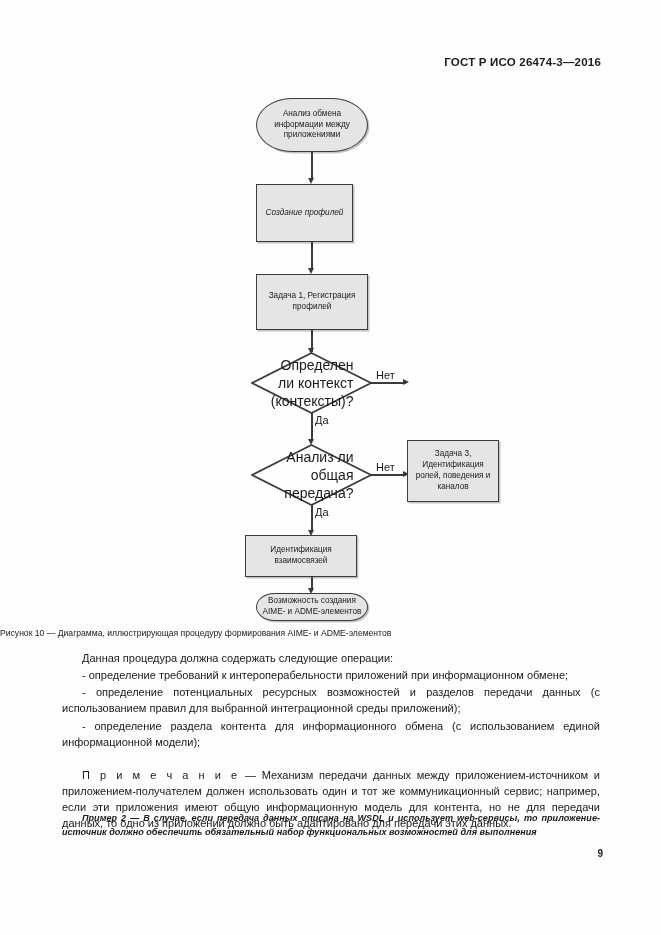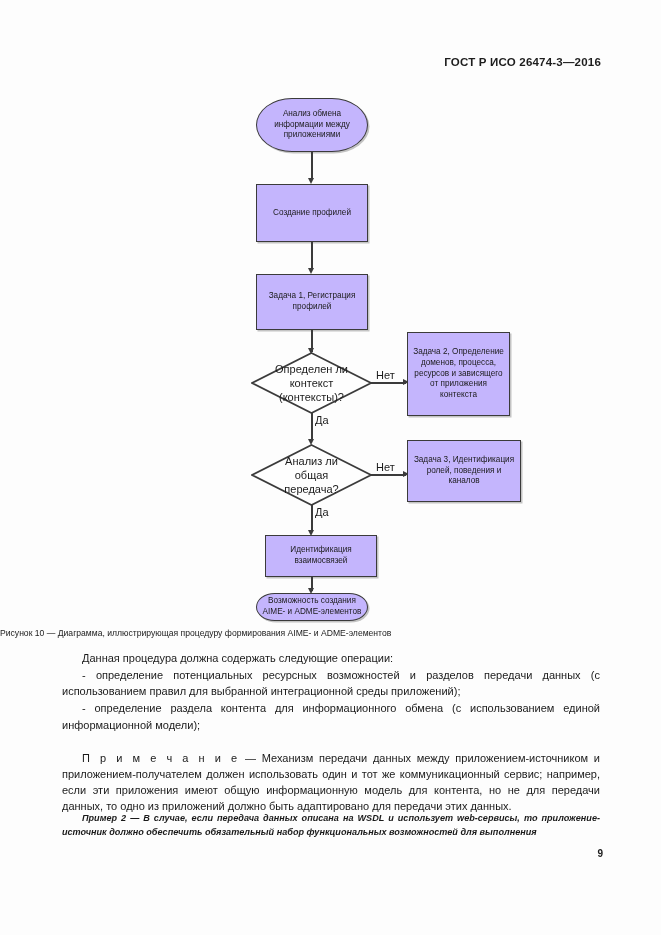--- a/index.html
+++ b/index.html
@@ -36,21 +36,21 @@
   .flowchart {
     position: absolute;
     left: 0;
     top: 92px;
     width: 661px;
     height: 532px;
   }
   .node {
     position: absolute;
     box-sizing: border-box;
-    background: #c4b5fd;
+    background: #e5e5e5;
     border: 1.3px solid #3b3b3b;
     display: flex;
     align-items: center;
     justify-content: center;
     text-align: center;
     font-size: 8.2px;
     line-height: 1.32;
     color: #1b1b1b;
     padding: 2px 4px;
     box-shadow: 1.5px 1.5px 0 rgba(90,90,90,0.35);
@@ -64,23 +64,23 @@
     box-shadow: none;
   }
   .diamond-shape {
     position: absolute;
     inset: 0;
   }
   .diamond-shape svg { display: block; width: 100%; height: 100%; }
   .decision .dec-label {
     position: relative;
     z-index: 2;
-    font-size: 11px;
+    font-size: 14px;
     line-height: 1.3;
-    text-align: center;
+    text-align: right;
     width: 84px;
   }
   
   .conn {
     position: absolute;
     background: #3b3b3b;
   }
   .conn.v { width: 1.4px; }
   .conn.h { height: 1.4px; }
   .arrow-down {
@@ -166,21 +166,21 @@
   <div class="doc-header">ГОСТ Р ИСО 26474-3—2016</div>
 
   <div class="flowchart">
 
     <div class="node term" style="left:256px; top:6px; width:112px; height:54px;">
       <span>Анализ обмена информации между приложениями</span>
     </div>
     <div class="conn v" style="left:311.3px; top:60px; height:28px;"></div>
     <div class="arrow-down" style="left:308.4px; top:86px;"></div>
 
-    <div class="node" style="left:256px; top:92px; width:112px; height:58px;">
+    <div class="node" style="left:256px; top:92px; width:97px; height:58px;font-style:italic;">
       <span>Создание профилей</span>
     </div>
     <div class="conn v" style="left:311.3px; top:150px; height:28px;"></div>
     <div class="arrow-down" style="left:308.4px; top:176px;"></div>
 
     <div class="node" style="left:256px; top:182px; width:112px; height:56px;">
       <span>Задача 1, Регистрация профилей</span>
     </div>
     <div class="conn v" style="left:311.3px; top:238px; height:22px;"></div>
     <div class="arrow-down" style="left:308.4px; top:256px;"></div>
@@ -191,65 +191,63 @@
           <polygon points="60.5,1 120,31 60.5,61 1,31" fill="#fefefe" stroke="#3b3b3b" stroke-width="1.6"></polygon>
         </svg>
       </div>
       <div class="dec-label">Определен ли контекст (контексты)?</div>
     </div>
 
     <div class="conn h" style="left:370px; top:290.3px; width:36px;"></div>
     <div class="arrow-right" style="left:403px; top:287.4px;"></div>
     <div class="edge-label" style="left:376px; top:277px;">Нет</div>
 
-    <div class="node" style="left:407px; top:240px; width:103px; height:84px;">
-      <span>Задача 2, Определение доменов, процесса, ресурсов и зависящего от приложения контекста</span>
-    </div>
 
     <div class="conn v" style="left:311.3px; top:321px; height:28px;"></div>
     <div class="arrow-down" style="left:308.4px; top:347px;"></div>
     <div class="edge-label" style="left:315px; top:322px;">Да</div>
 
     <div class="node decision" style="left:251px; top:352px; width:121px; height:62px;">
       <div class="diamond-shape">
         <svg viewBox="0 0 121 62" preserveAspectRatio="none">
           <polygon points="60.5,1 120,31 60.5,61 1,31" fill="#fefefe" stroke="#3b3b3b" stroke-width="1.6"></polygon>
         </svg>
       </div>
       <div class="dec-label">Анализ ли общая передача?</div>
     </div>
 
     <div class="conn h" style="left:370px; top:382.3px; width:36px;"></div>
     <div class="arrow-right" style="left:403px; top:379.4px;"></div>
     <div class="edge-label" style="left:376px; top:369px;">Нет</div>
 
-    <div class="node" style="left:407px; top:348px; width:114px; height:62px;">
+    <div class="node" style="left:407px; top:348px; width:92px; height:62px;">
       <span>Задача 3, Идентификация ролей, поведения и каналов</span>
     </div>
 
     <div class="conn v" style="left:311.3px; top:413px; height:27px;"></div>
     <div class="arrow-down" style="left:308.4px; top:438px;"></div>
     <div class="edge-label" style="left:315px; top:414px;">Да</div>
 
-    <div class="node" style="left:265px; top:443px; width:112px; height:42px;">
+    <div class="node" style="left:245px; top:443px; width:112px; height:42px;">
       <span>Идентификация взаимосвязей</span>
     </div>
     <div class="conn v" style="left:311.3px; top:485px; height:14px;"></div>
     <div class="arrow-down" style="left:308.4px; top:496px;"></div>
 
     <div class="node term" style="left:256px; top:501px; width:112px; height:28px;">
       <span>Возможность создания AIME- и ADME-элементов</span>
     </div>
 
   </div>
 
   <div class="figure-caption">Рисунок 10 — Диаграмма, иллюстрирующая процедуру формирования AIME- и ADME-элементов</div>
 
   <div class="body-text">
     <p class="indent">Данная процедура должна содержать следующие операции:</p>
+    <p class="indent">- определение требований к интероперабельности приложений при информационном обмене;</p>
     <p class="indent">- определение потенциальных ресурсных возможностей и разделов передачи данных (с использованием правил для выбранной интеграционной среды приложений);</p>
     <p class="indent">- определение раздела контента для информационного обмена (с использованием единой информационной модели);</p>
     <p class="note"><span class="sp">П р и м е ч а н и е</span><span> — Механизм передачи данных между приложением-источником и приложением-получателем должен использовать один и тот же коммуникационный сервис; например, если эти приложения имеют общую информационную модель для контента, но не для передачи данных, то одно из приложений должно быть адаптировано для передачи этих данных.</span></p>
   </div>
 
   <div class="example-block">Пример 2 — В случае, если передача данных описана на WSDL и использует web-сервисы, то приложение-источник должно обеспечить обязательный набор функциональных возможностей для выполнения</div>
 
   <div class="page-number">9</div>
 
 </div>

